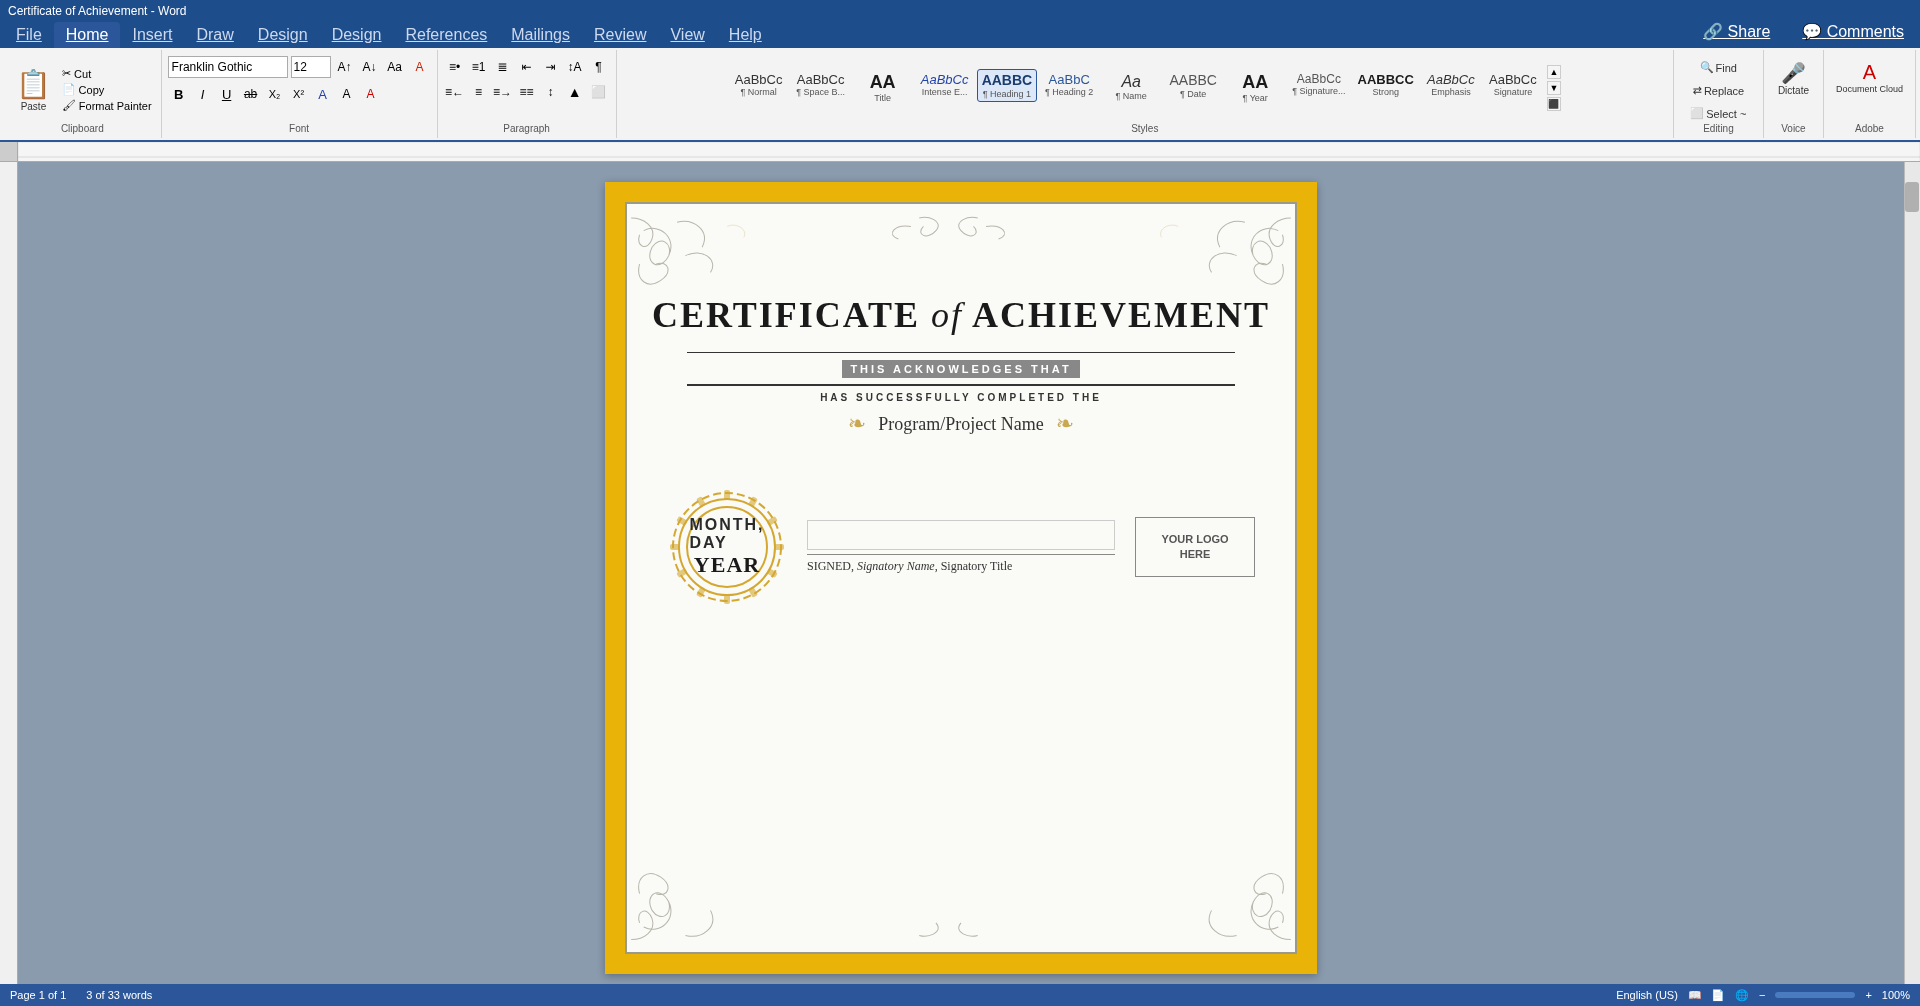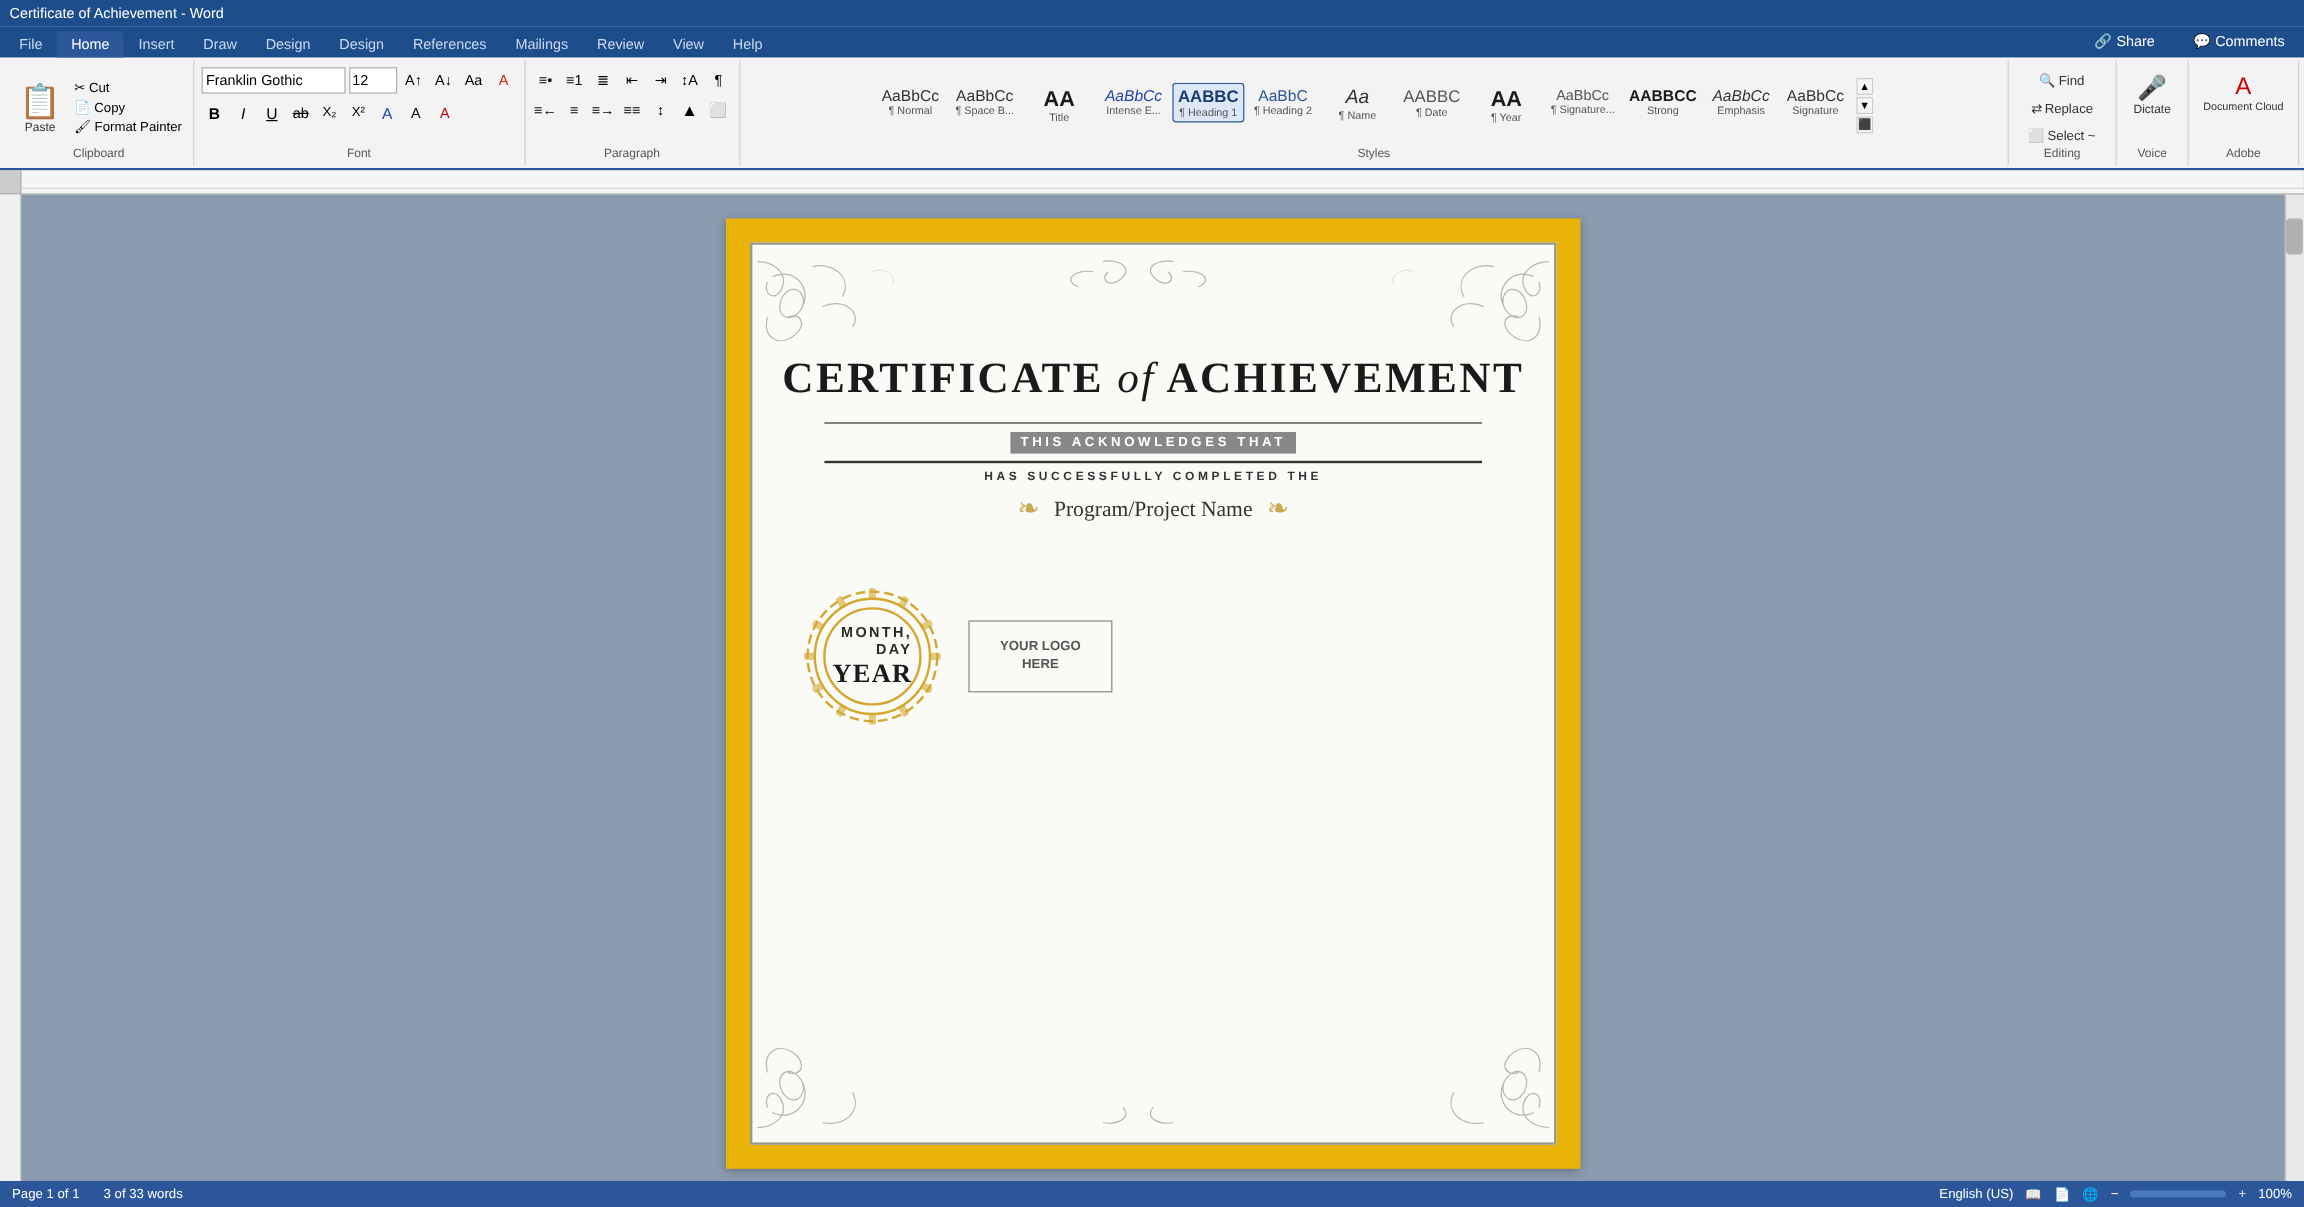--- a/index.html
+++ b/index.html
@@ -18,23 +18,24 @@
     .ribbon-tabs {
       display: flex;
       background: #1e4d8c;
       padding: 0 4px;
       height: 26px;
       align-items: flex-end;
     }
     .ribbon-tab {
       padding: 4px 12px;
       color: #ccd9ee;
-      font-size: 12px;
+      font-size: 16px;
       cursor: pointer;
       border-radius: 4px 4px 0 0;
+      text-decoration: underline;
     }
     .ribbon-tab.active {
       background: #2b579a;
       color: white;
     }
     .ribbon-content {
       background: #f3f3f3;
       border-bottom: 2px solid #2b579a;
       display: flex;
       padding: 2px 4px;
@@ -269,26 +270,26 @@
       padding: 0 20px;
       gap: 20px;
     }
     .cert-seal {
       width: 120px;
       height: 120px;
       position: relative;
       flex-shrink: 0;
     }
     .seal-month {
-      font-size: 12px;
+      font-size: 16px;
       font-weight: bold;
       letter-spacing: 2px;
       color: #2a2a2a;
       font-family: Arial, sans-serif;
-      text-align: right;
+      text-align: left;
     }
     .seal-year {
       font-size: 22px;
       font-weight: bold;
       color: #1a1a1a;
       font-family: 'Times New Roman', serif;
       letter-spacing: 1px;
     }
 
     .cert-sign-area {
@@ -715,20 +716,27 @@
                   <rect x="57" y="3" width="6" height="10" rx="2" transform="rotate(300 60 60)"></rect>
                   <rect x="57" y="3" width="6" height="10" rx="2" transform="rotate(330 60 60)"></rect>
                 </g>
               </svg>
               <div style="position:absolute; top:50%; left:50%; transform:translate(-50%,-50%); text-align:center;">
                 <div class="seal-month">MONTH, DAY</div>
                 <div class="seal-year">YEAR</div>
               </div>
             </div>
 
+            <div class="cert-sign-area">
+              <div style="height:30px; border: 1px solid #ccc; margin-bottom:4px; width:100%;"></div>
+              <div class="cert-sign-line"></div>
+              <div class="cert-sign-text">
+                <span>SIGNED, </span><em>Signatory Name</em><span>, Signatory Title</span>
+              </div>
+            </div>
 
             <div class="cert-logo-box">
               <div class="cert-logo-text">
                 <span>YOUR LOGO</span><br><span>HERE</span>
               </div>
             </div>
           </div>
 
           <svg class="cert-bot-flourish" height="100" viewBox="0 0 800 100" style="top:auto; bottom:0;">
             <g fill="none" stroke="#9a9a8a" stroke-width="1.2" opacity="0.7">

